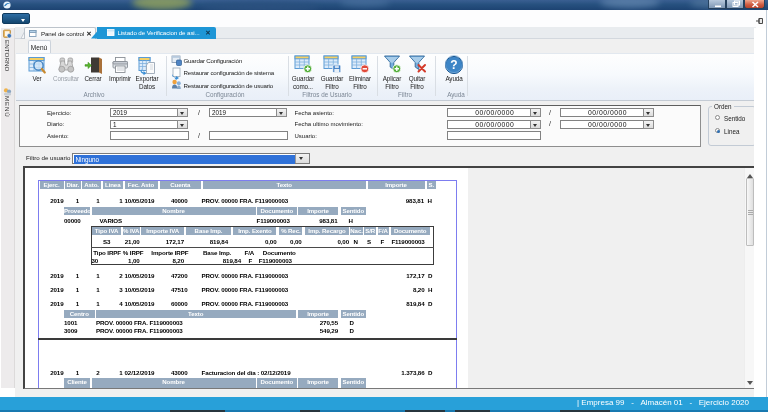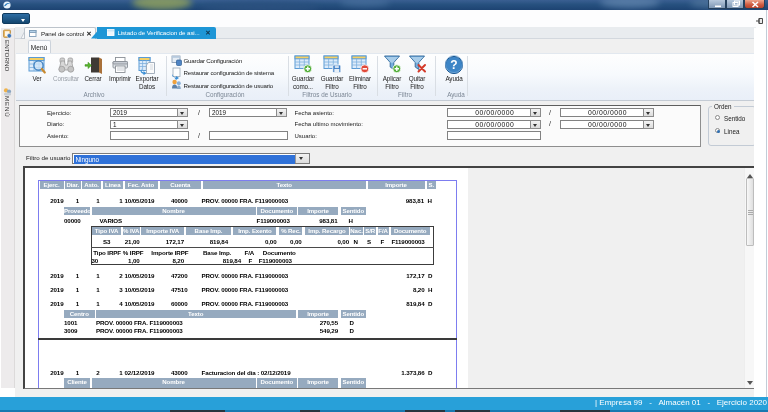--- a/index.html
+++ b/index.html
@@ -439,21 +439,21 @@
 <div class="rv" style="left:428px;top:368.5px">D</div>
 
 <div class="hc" style="left:64px;top:377.5px;height:10px;width:26px">Cliente</div>
 <div class="hc" style="left:91.5px;top:377.5px;height:10px;width:164px">Nombre</div>
 <div class="hc" style="left:257px;top:377.5px;height:10px;width:39.5px">Documento</div>
 <div class="hc" style="left:298px;top:377.5px;height:10px;width:40px">Importe</div>
 <div class="hc" style="left:341px;top:377.5px;height:10px;width:24.5px">Sentido</div>
 </div>
 
 <div class="ab" id="sbar">
-    <span style="position:absolute;right:1px">| Empresa 99&nbsp;&nbsp;&nbsp;-&nbsp;&nbsp;&nbsp;Almacén 01&nbsp;&nbsp;&nbsp;-&nbsp;&nbsp;&nbsp;Ejercicio 2020</span>
+    <span style="position:absolute;right:19px">| Empresa 99&nbsp;&nbsp;&nbsp;-&nbsp;&nbsp;&nbsp;Almacén 01&nbsp;&nbsp;&nbsp;-&nbsp;&nbsp;&nbsp;Ejercicio 2020</span>
   </div>
 <div class="ab" id="sbot"></div>
 <div class="tkb" style="left:170px;width:55px"></div>
 <div class="tkb" style="left:300px;width:20px"></div>
 <div class="tkb" style="left:405px;width:40px"></div>
 <div class="tkb" style="left:455px;width:35px"></div>
 <div class="tkb" style="left:560px;width:50px"></div>
 
 <div class="ab" style="left:754px;top:28px;width:11.5px;height:369px;background:#fff"></div>
 <div class="ab" style="left:765.5px;top:10px;width:1px;height:387px;background:#c2cdd8"></div>

